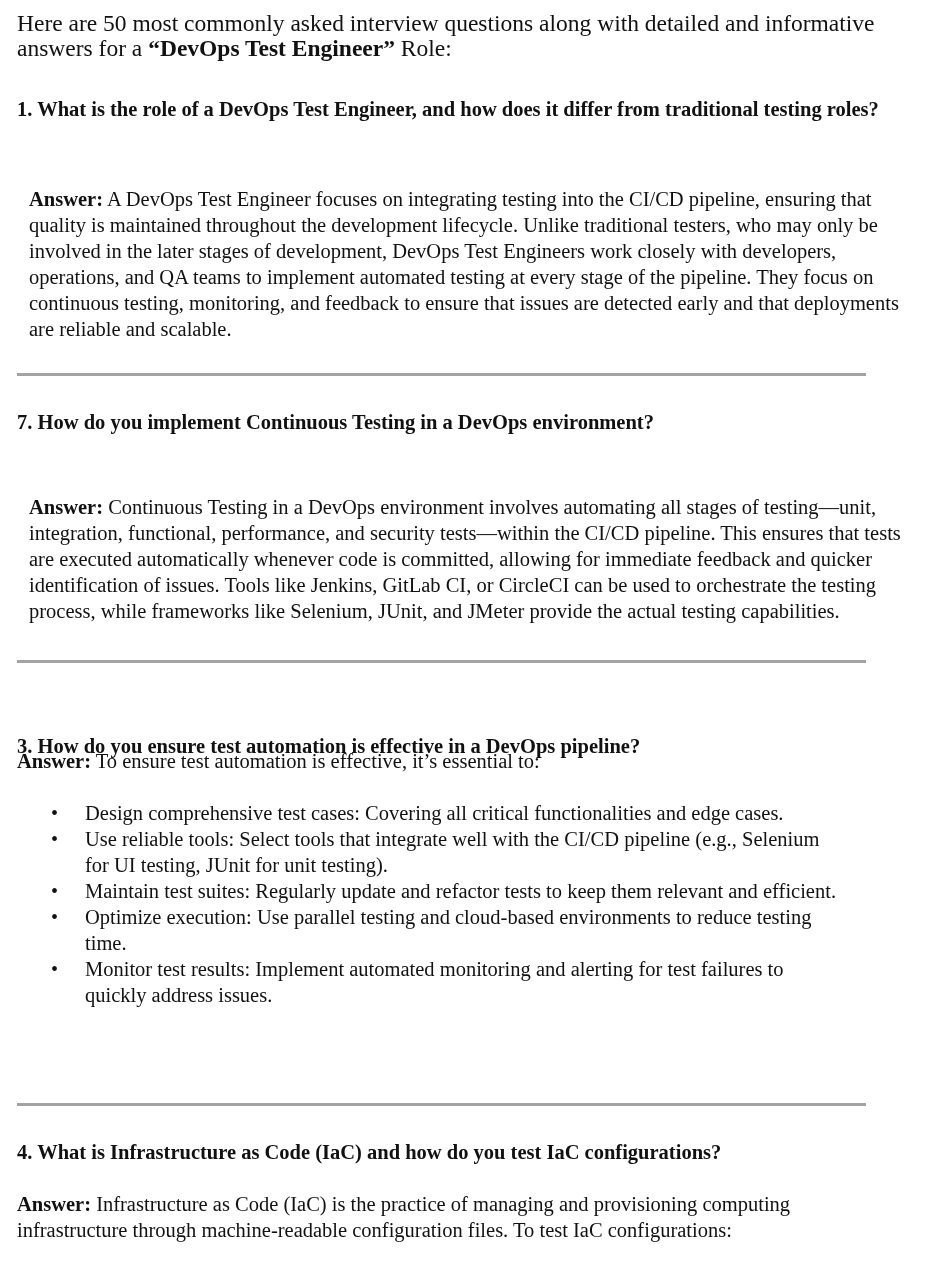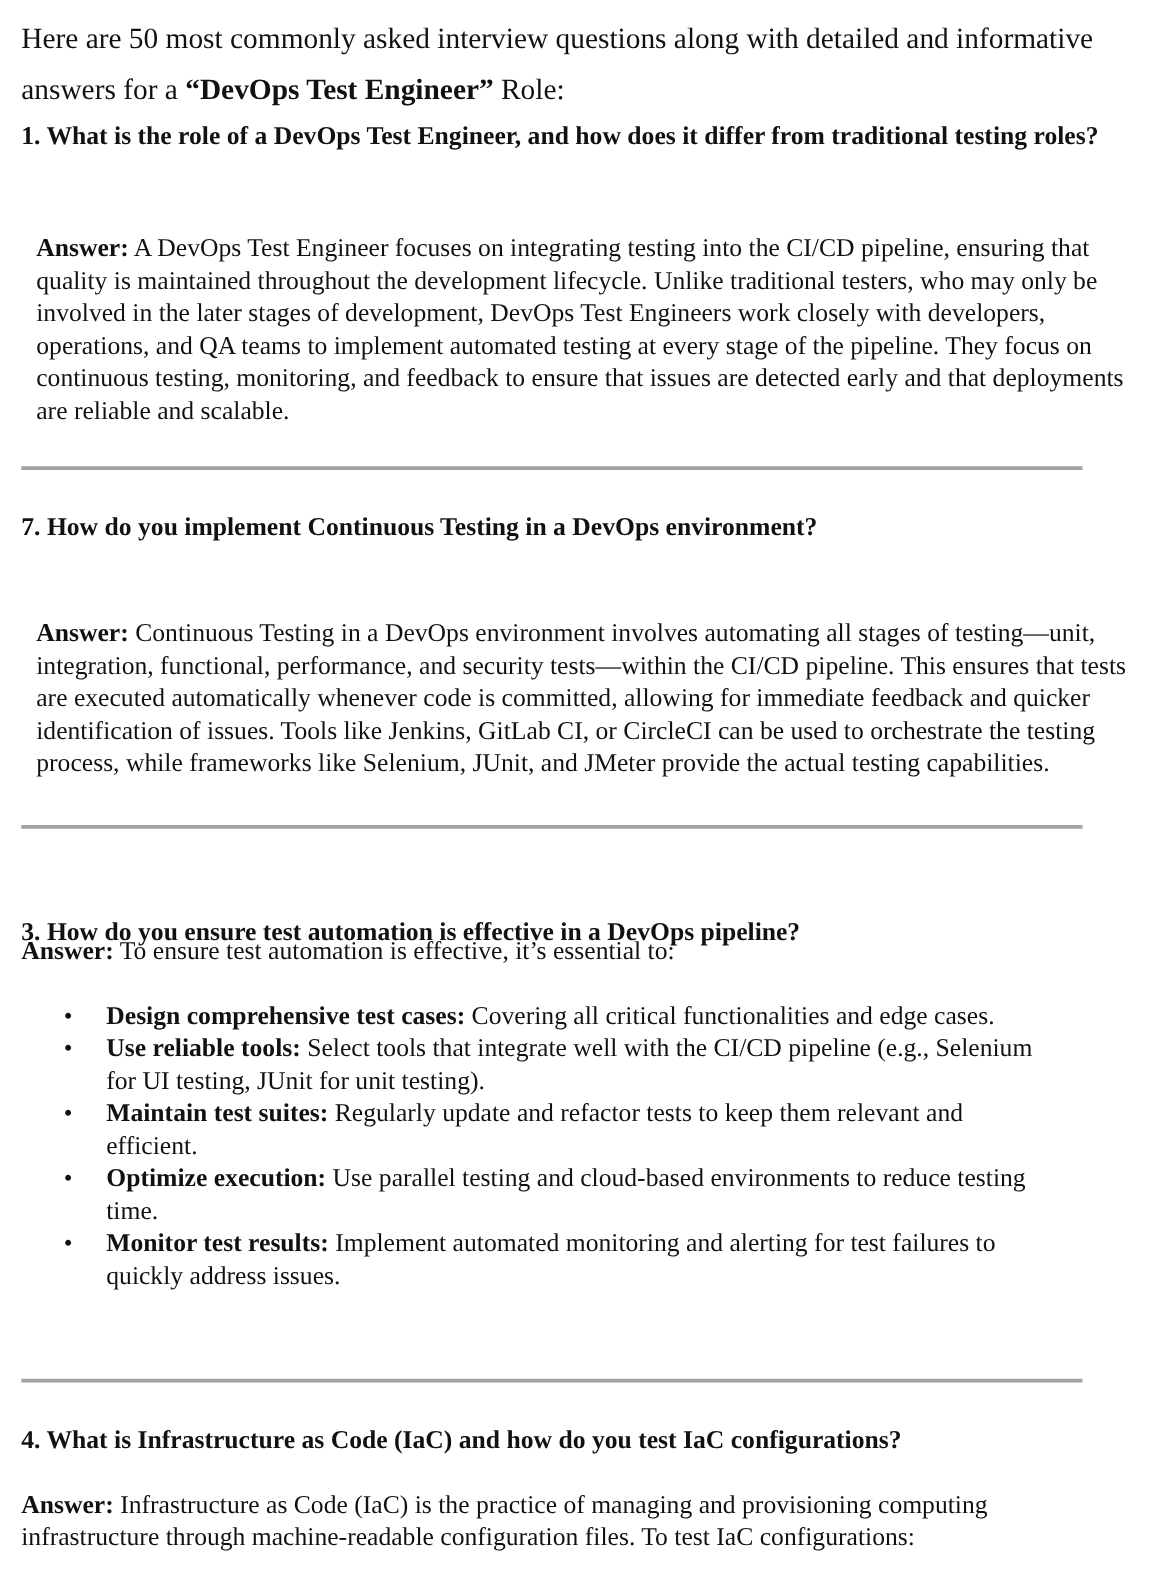--- a/index.html
+++ b/index.html
@@ -20,21 +20,21 @@
       left: 17px;
       top: 0;
       width: 860px;
     }
     .intro {
       position: absolute;
       left: 0;
       top: 11px;
       width: 880px;
       font-size: 23.5px;
-      line-height: 41px;
+      line-height: 25px;
     }
     .intro b { font-weight: bold; }
     .q-heading {
       position: absolute;
       left: 0;
       width: 880px;
       font-size: 20.5px;
       line-height: 26px;
       font-weight: bold;
     }
@@ -67,21 +67,21 @@
       position: relative;
       padding-left: 68px;
       padding-right: 60px;
     }
     ul.points li .bullet {
       position: absolute;
       left: 34px;
       top: 0;
       font-size: 20px;
     }
-    ul.points li .pt-title { font-weight: bold; margin-top: 36px; }
+    ul.points li .pt-title { font-weight: normal; margin-top: 36px; }
   </style>
 </head>
 <body>
 
 <div class="page">
 
   <p class="intro" style="margin:0;">
     <span>Here are 50 most commonly asked interview questions along with detailed and informative answers for a </span><b>“DevOps Test Engineer”</b><span> Role:</span>
   </p>
 

